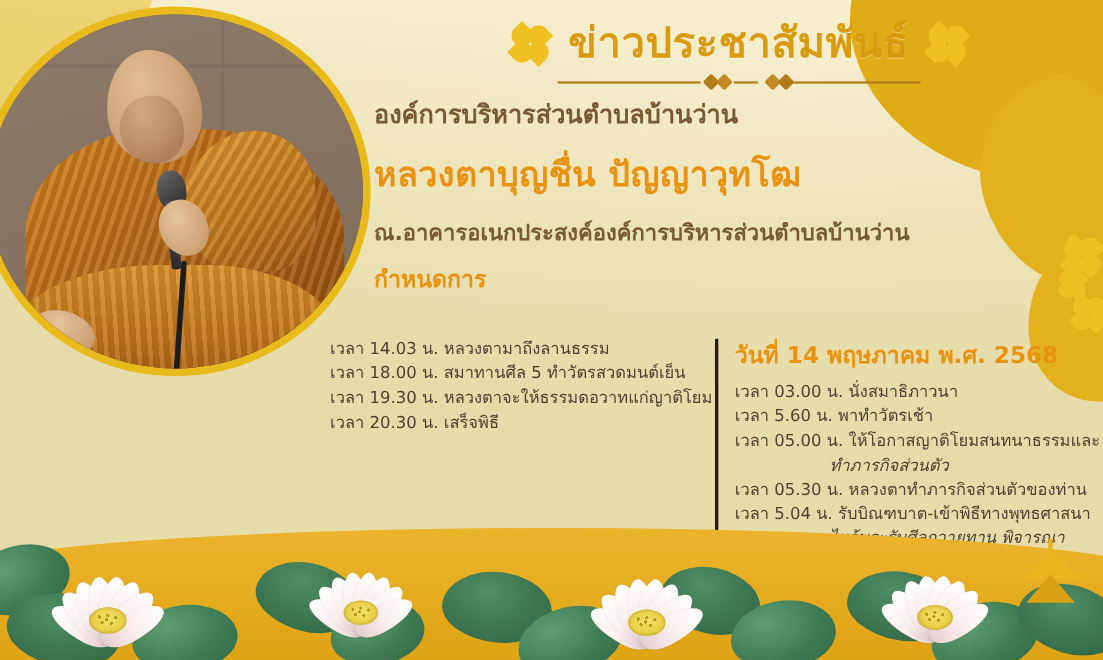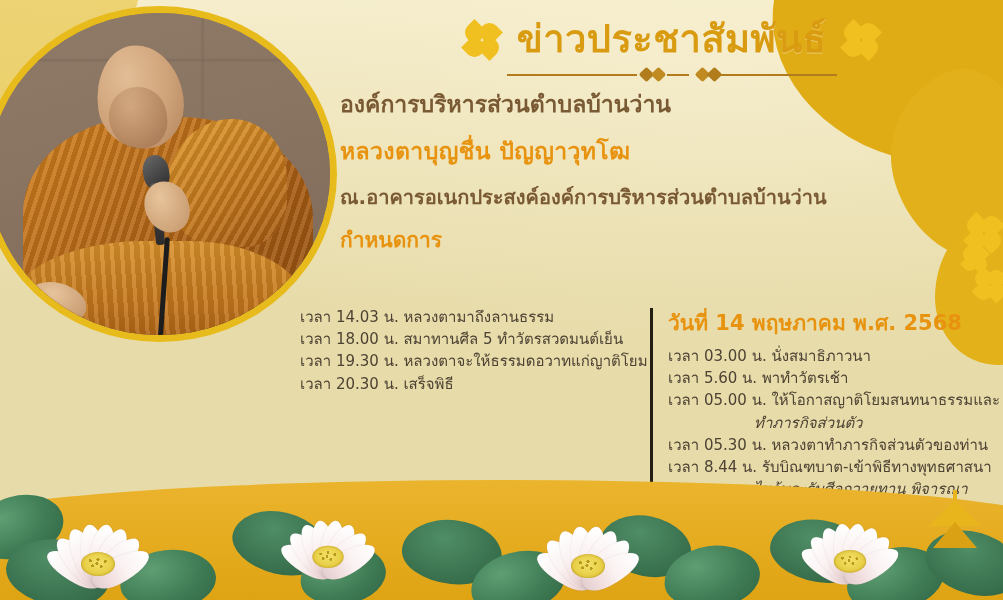--- a/index.html
+++ b/index.html
@@ -241,21 +241,21 @@
     color: #7a5a34;
     margin-top: 4px;
   }
   .line-invite {
     font-size: 21px;
     font-weight: 700;
     color: #7a5a34;
     margin-top: 13px;
   }
   .line-monk {
-    font-size: 23px;
+    font-size: 31px;
     font-weight: 700;
     color: #e8930f;
     margin-top: 11px;
     letter-spacing: .4px;
   }
   .line-place {
     font-size: 20px;
     font-weight: 700;
     color: #7a5a34;
     margin-top: 12px;
@@ -493,21 +493,21 @@
     <div class="col col-right">
       <div class="day-head">วันที่ 14 พฤษภาคม พ.ศ. 2568</div>
       <div class="item"><span>เวลา 03.00 น. นั่งสมาธิภาวนา</span></div>
       <div class="item"><span>เวลา 5.60 น. พาทำวัตรเช้า</span></div>
       <div class="item">
         <span>เวลา 05.00 น. ให้โอกาสญาติโยมสนทนาธรรมและ</span>
         <span class="cont">ทำภารกิจส่วนตัว</span>
       </div>
       <div class="item"><span>เวลา 05.30 น. หลวงตาทำภารกิจส่วนตัวของท่าน</span></div>
       <div class="item">
-        <span>เวลา 8.44 น. รับบิณฑบาต-เข้าพิธีทางพุทธศาสนา</span>
+        <span>เวลา 5.04 น. รับบิณฑบาต-เข้าพิธีทางพุทธศาสนา</span>
         <span class="cont">ไหว้พระรับศีลถวายทาน พิจารณา</span>
       </div>
       <div class="item">
         <span class="cont">อาหาร อนุโมทนาบุญให้พร</span>
       </div>
     </div>
   </div>
 
   <div class="band"></div>
   <div class="band-shade"></div>

